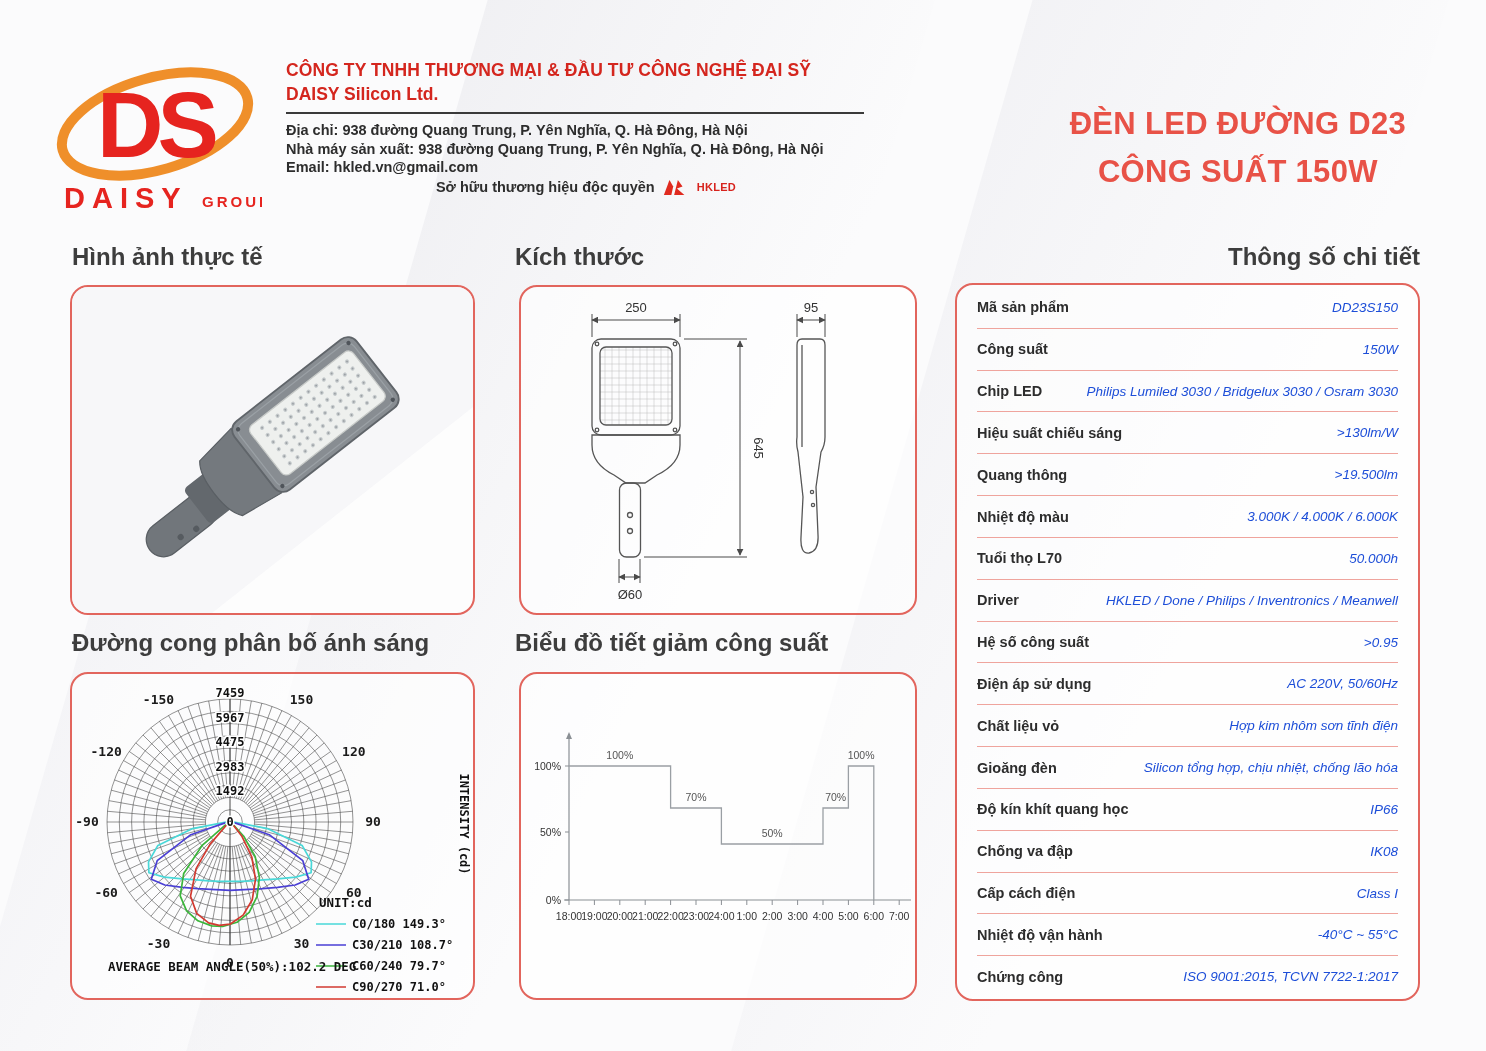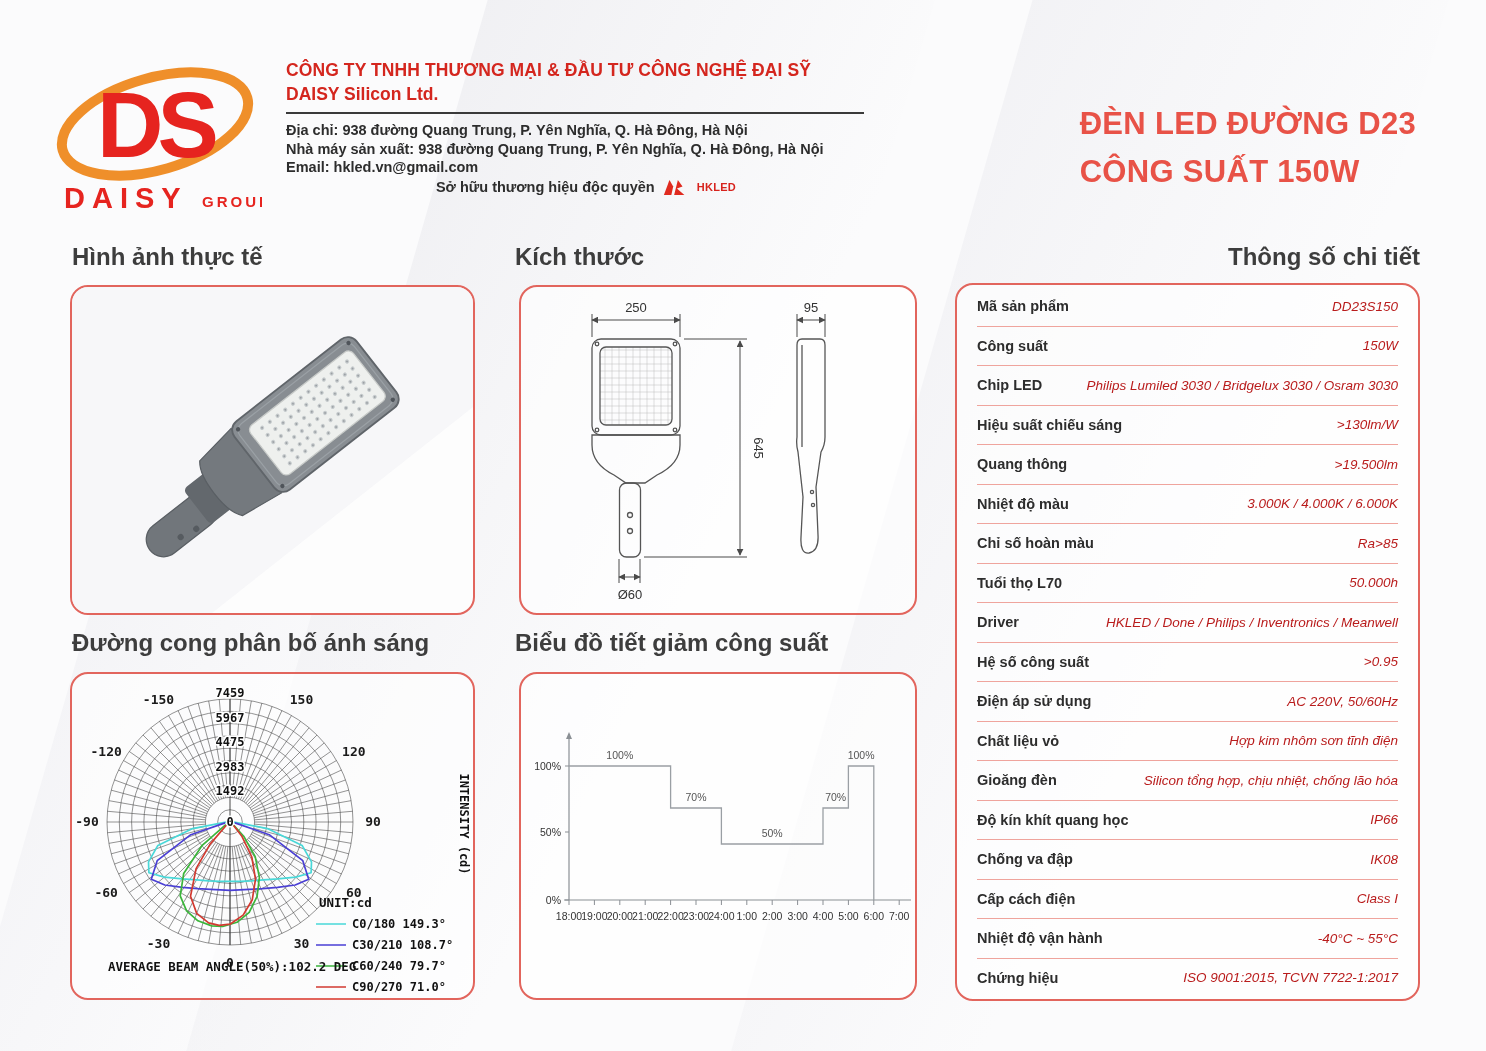--- a/index.html
+++ b/index.html
@@ -16,39 +16,39 @@
 
   
   .logo-wrap{position:absolute;left:52px;top:64px;width:210px;height:152px;}
   .company{position:absolute;left:286px;top:60px;width:600px;}
   .co-vi{font-size:17.5px;font-weight:800;color:#d4261e;letter-spacing:.1px;}
   .co-en{font-size:17.5px;font-weight:800;color:#d4261e;margin-top:3px;}
   .co-divider{width:578px;height:2px;background:#3a3a3a;margin:7px 0 8px 0;}
   .co-info{font-size:14.5px;font-weight:700;color:#2d2d2d;margin:2.5px 0;}
   .tm-row{display:flex;align-items:center;gap:7px;justify-content:center;}
   .tm-brand{font-size:11px;font-weight:800;color:#d7231d;letter-spacing:.3px;}
-  .product-title{position:absolute;right:70px;top:100px;text-align:left;
+  .product-title{position:absolute;right:80px;top:100px;text-align:center;
        font-size:31px;font-weight:800;color:#e85247;line-height:1.55;letter-spacing:.3px;}
 
   .section-title{position:absolute;font-size:24px;font-weight:700;color:#3d3d3d;}
   #st-specs{right:66px;text-align:right;}
 
   .panel{position:absolute;border:2px solid #e2655d;border-radius:18px;
          background:rgba(255,255,255,.62);overflow:hidden;box-sizing:border-box;}
   #photo-box{left:70px;top:285px;width:405px;height:330px;background:#fdfdfd;}
   #dim-box{left:519px;top:285px;width:398px;height:330px;}
   #polar-box{left:70px;top:672px;width:405px;height:328px;}
   #step-box{left:519px;top:672px;width:398px;height:328px;}
   #spec-box{left:955px;top:283px;width:465px;height:718px;display:flex;flex-direction:column;padding:2px 0;}
 
   .spec-row{flex:1;display:flex;align-items:center;justify-content:space-between;
             margin:0 20px;border-bottom:1px solid #efa49d;gap:10px;}
   .spec-row:last-child{border-bottom:none;}
   .spec-label{font-weight:700;font-size:14.5px;color:#2d2d2d;white-space:nowrap;}
-  .spec-value{font-style:italic;font-size:13.5px;color:#b91c1c;text-align:right;}
+  .spec-value{font-style:italic;font-size:13.5px;color:#1d4ed8;text-align:right;}
 
   svg text{font-family:"Liberation Sans",sans-serif;}
   .mono{font-family:"DejaVu Sans Mono",monospace;font-weight:700;}
 </style>
 </head>
 <body>
 
 <div class="page">
   <div class="bgshape" id="sh1"></div>
   <div class="bgshape" id="sh2"></div>
@@ -514,24 +514,20 @@
       </div>
       <div class="spec-row">
         <span class="spec-label">Quang thông</span>
         <span class="spec-value">&gt;19.500lm</span>
       </div>
       <div class="spec-row">
         <span class="spec-label">Nhiệt độ màu</span>
         <span class="spec-value">3.000K / 4.000K / 6.000K</span>
       </div>
       <div class="spec-row">
-        <span class="spec-label">Chỉ số hoàn màu</span>
-        <span class="spec-value">Ra&gt;85</span>
-      </div>
-      <div class="spec-row">
         <span class="spec-label">Tuổi thọ L70</span>
         <span class="spec-value">50.000h</span>
       </div>
       <div class="spec-row">
         <span class="spec-label">Driver</span>
         <span class="spec-value">HKLED / Done / Philips / Inventronics / Meanwell</span>
       </div>
       <div class="spec-row">
         <span class="spec-label">Hệ số công suất</span>
         <span class="spec-value">&gt;0.95</span>
@@ -558,17 +554,17 @@
       </div>
       <div class="spec-row">
         <span class="spec-label">Cấp cách điện</span>
         <span class="spec-value">Class I</span>
       </div>
       <div class="spec-row">
         <span class="spec-label">Nhiệt độ vận hành</span>
         <span class="spec-value">-40°C ~ 55°C</span>
       </div>
       <div class="spec-row">
-        <span class="spec-label">Chứng hiệu</span>
+        <span class="spec-label">Chứng công</span>
         <span class="spec-value">ISO 9001:2015, TCVN 7722-1:2017</span>
       </div>
     </div>
 </div>
 
 </body></html>

